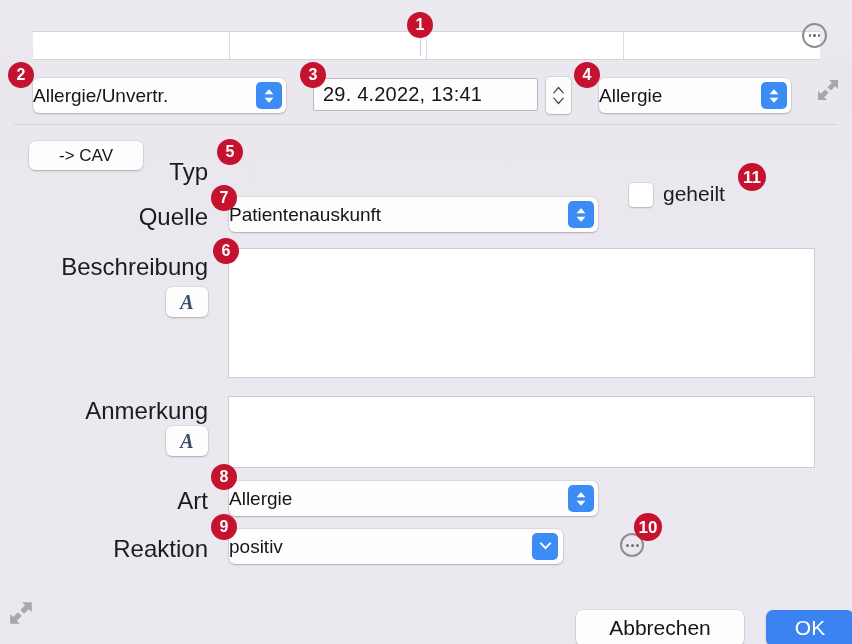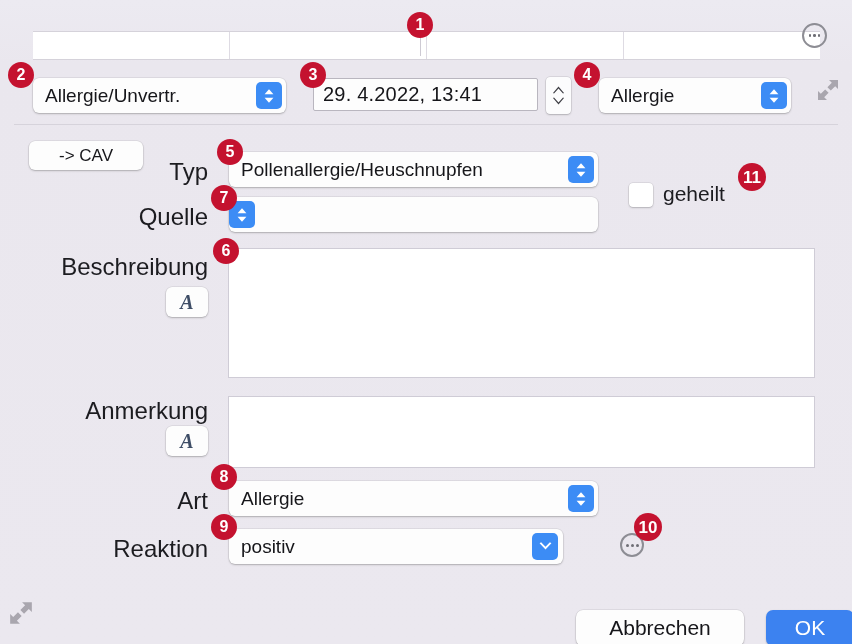--- a/index.html
+++ b/index.html
@@ -66,21 +66,20 @@
     background: #fdfdfd;
     border-radius: 6px;
     box-shadow: 0 0 0 0.5px rgba(0,0,0,0.10), 0 1px 2px rgba(0,0,0,0.22);
     display: flex;
     align-items: center;
     box-sizing: border-box;
     height: 35px;
   }
   .popup .val {
     flex: 1 1 auto;
-    padding-left: 12px;
     font-size: 19px;
     color: #16161a;
     white-space: nowrap;
     overflow: hidden;
   }
   .steppers {
     width: 26px; height: 27px;
     margin-right: 4px;
     border-radius: 5px;
     background: #3c8cf5;
@@ -324,32 +323,24 @@
       <path d="M22 2 L22 11 L19.2 8.2 L14.8 12.6 L11.4 9.2 L15.8 4.8 L13 2 Z" fill="#a9a6ae"></path>
       <path d="M2 22 L2 13 L4.8 15.8 L9.2 11.4 L12.6 14.8 L8.2 19.2 L11 22 Z" fill="#a9a6ae"></path>
     </svg>
   </div>
 
   <div class="divider"></div>
 
   <div class="cav-btn">-&gt; CAV</div>
 
   <div class="lbl" style="left:88px; top:158px; width:120px;">Typ</div>
-  <div class="popup" style="left:229px; top:152px; width:369px;">
-    <span class="val">Pollenallergie/Heuschnupfen</span>
-    <span class="steppers">
-      <svg width="14" height="20" viewBox="0 0 14 20">
-        <path d="M7 3.2 L11.4 8.3 L2.6 8.3 Z" fill="#ffffff"></path>
-        <path d="M7 16.8 L11.4 11.7 L2.6 11.7 Z" fill="#ffffff"></path>
-      </svg>
-    </span>
-  </div>
 
   <div class="lbl" style="left:78px; top:203px; width:130px;">Quelle</div>
   <div class="popup" style="left:229px; top:197px; width:369px;">
+    <span class="val">Patientenauskunft</span>
     <span class="steppers">
       <svg width="14" height="20" viewBox="0 0 14 20">
         <path d="M7 3.2 L11.4 8.3 L2.6 8.3 Z" fill="#ffffff"></path>
         <path d="M7 16.8 L11.4 11.7 L2.6 11.7 Z" fill="#ffffff"></path>
       </svg>
     </span>
   </div>
 
   <div class="cbx"></div>
   <div class="cbx-lbl">geheilt</div>

